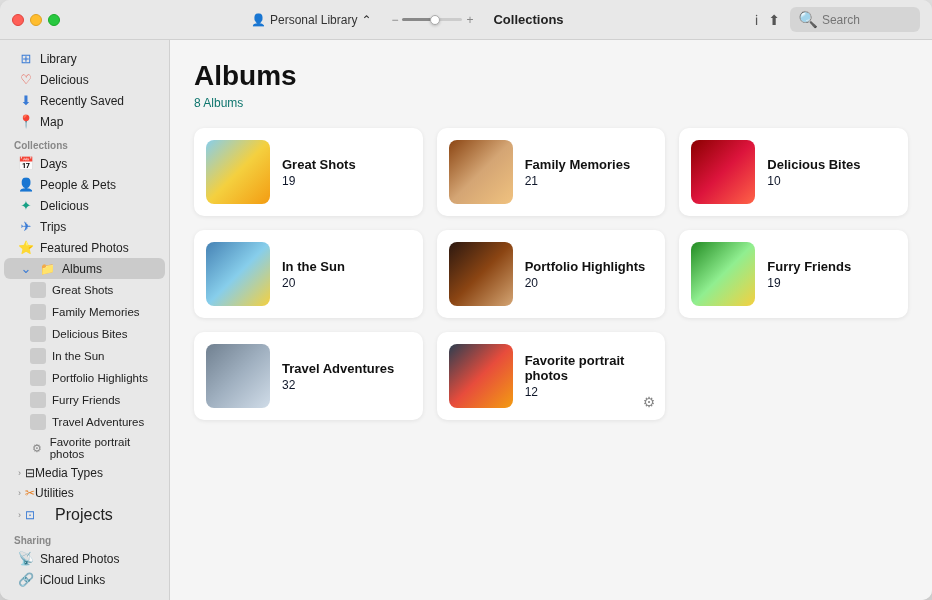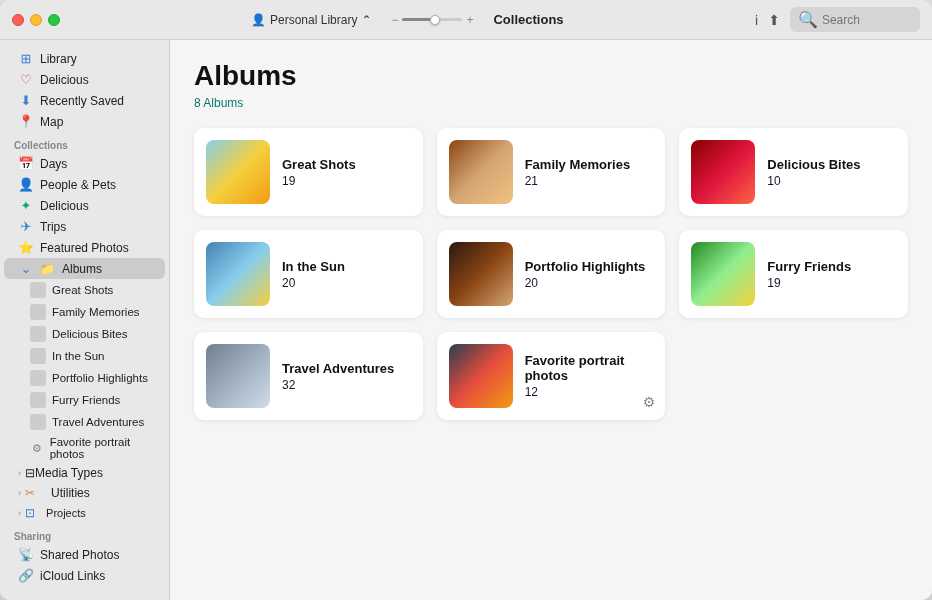--- a/index.html
+++ b/index.html
@@ -371,26 +371,26 @@
       </div>
 
       <div class="sidebar-collapse-row">
         <span class="chevron">›</span>
         <span class="si-icon">⊟</span>
         <span style="font-size:12px;margin-left:0">Media Types</span>
       </div>
       <div class="sidebar-collapse-row">
         <span class="chevron">›</span>
         <span class="si-icon icon-orange">✂</span>
-        <span style="font-size:12px;margin-left:16px">Utilities</span>
+        <span style="font-size:12px;margin-left:0">Utilities</span>
       </div>
       <div class="sidebar-collapse-row">
         <span class="chevron">›</span>
         <span class="si-icon icon-blue">⊡</span>
-        <span style="font-size:11px;margin-left:11px">Projects</span>
+        <span style="font-size:16px;margin-left:20px">Projects</span>
       </div>
 
       <div class="sidebar-section-header">Sharing</div>
       <div class="sidebar-item">
         <span class="si-icon icon-blue">📡</span>
         <span>Shared Photos</span>
       </div>
       <div class="sidebar-item">
         <span class="si-icon icon-blue">🔗</span>
         <span>iCloud Links</span>

